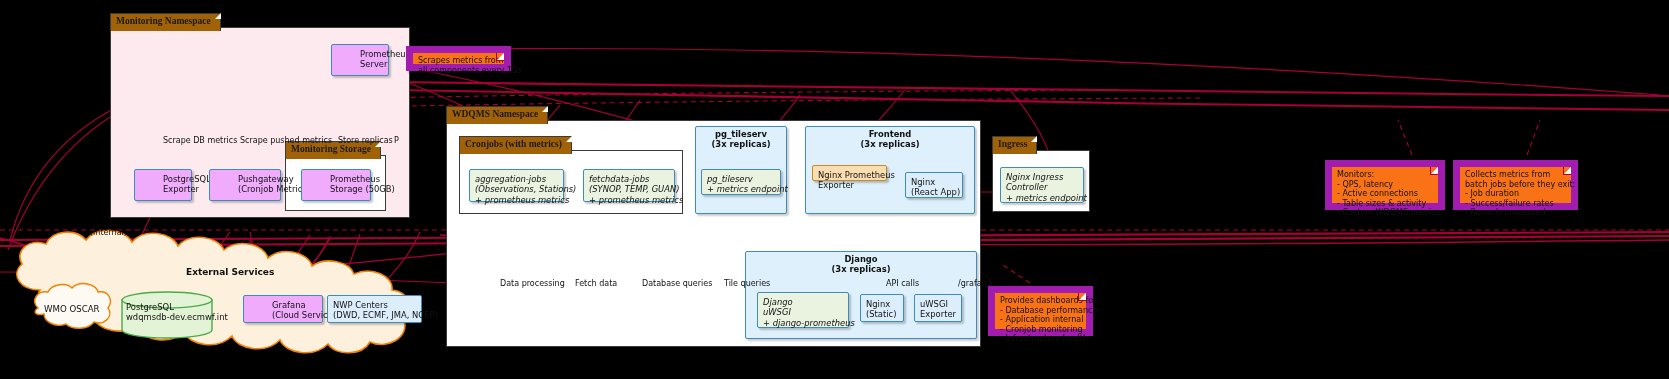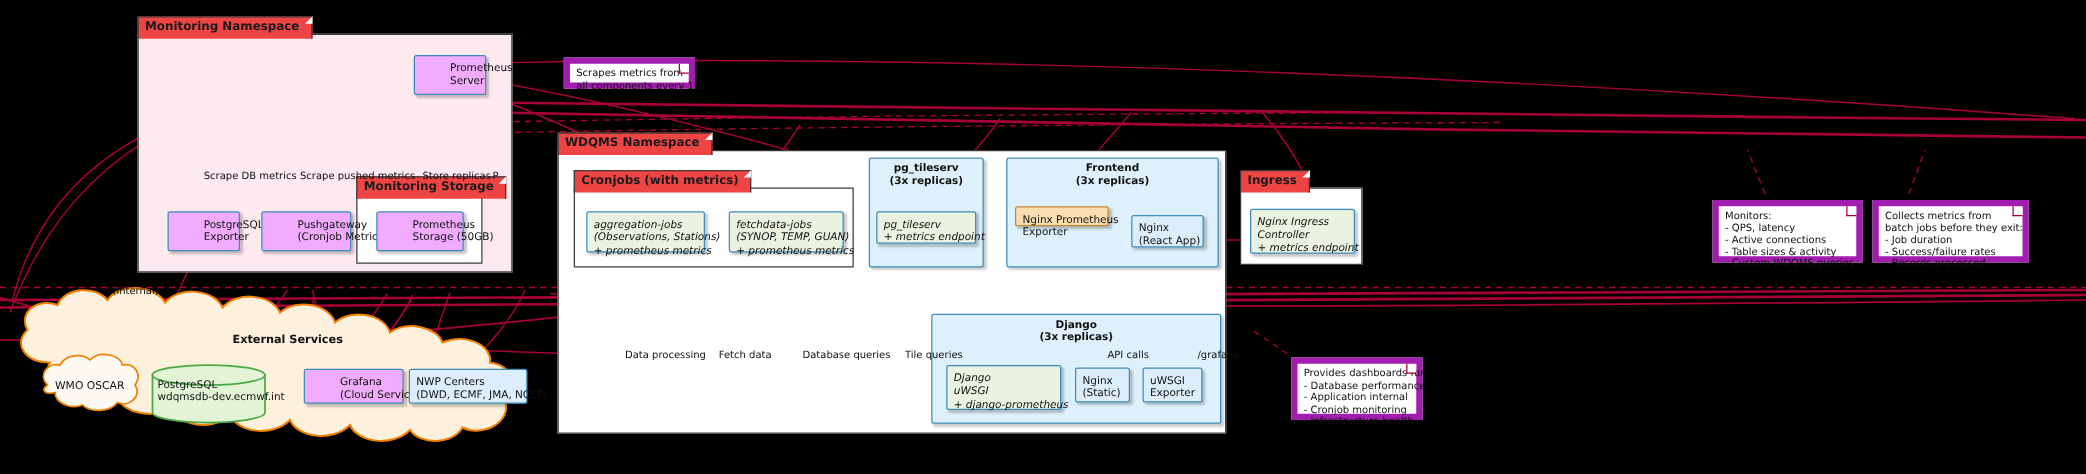--- a/index.html
+++ b/index.html
@@ -4,24 +4,24 @@
 <style>
   html,body{margin:0;padding:0;background:#000;}
   body{width:1669px;height:379px;overflow:hidden;
        font-family:"DejaVu Sans","Liberation Sans",sans-serif;
        position:relative;}
   #stage{position:absolute;left:0;top:0;width:1669px;height:379px;}
 
   
   .pkg{position:absolute;box-sizing:border-box;}
   .pkg-tab{position:absolute;top:0;left:0;height:15px;
-           background:#ef4444;border:1px solid #3a3a3a;border-bottom:none;
+           background:#a16207;border:1px solid #3a3a3a;border-bottom:none;
            font-size:9.5px;font-weight:bold;color:#1a1a1a;
            padding:1px 9px 1px 5px;line-height:13px;white-space:nowrap;
-           z-index:3;}
+           z-index:3;font-family:Liberation Serif, serif;}
   .pkg-tab:after{content:"";position:absolute;right:-1px;top:-1px;
            border-left:6px solid transparent;border-bottom:6px solid #fff;}
   .pkg-body{position:absolute;left:0;top:14px;right:0;bottom:0;
            border:1px solid #3a3a3a;box-sizing:border-box;}
 
   
   .node{position:absolute;box-sizing:border-box;
         border:1.4px solid #3c8dbc;border-radius:2px;
         font-size:8.4px;line-height:10.4px;color:#111;
         padding:4px 5px;white-space:pre;
@@ -31,24 +31,24 @@
   .n-blue{background:#dceefb;border-color:#3c8dbc;}
   .n-orange{background:#fbdeb0;border-color:#c8882e;}
 
   .grp{position:absolute;box-sizing:border-box;background:#def0fb;
        border:1.4px solid #3c8dbc;border-radius:2px;
        box-shadow:2px 2px 2px rgba(0,0,0,.20);}
   .grp-title{position:absolute;left:0;right:0;top:3px;text-align:center;
        font-size:8.4px;line-height:9.6px;font-weight:bold;color:#111;white-space:pre;}
 
   
-  .note{position:absolute;box-sizing:border-box;background:#ffffff;
-        border:5px solid #a21caf;font-size:8px;line-height:9.6px;
+  .note{position:absolute;box-sizing:border-box;background:#f97316;
+        border:7px solid #a21caf;font-size:8px;line-height:9.6px;
         color:#111;padding:3px 5px 3px 5px;white-space:pre;
-        box-shadow:2px 2px 2px rgba(0,0,0,.25);margin-left:45px;}
+        box-shadow:2px 2px 2px rgba(0,0,0,.25);}
   .note:before{content:"";position:absolute;right:0;top:0;
         border-left:7px solid transparent;border-bottom:7px solid #fff;}
   .note:after{content:"";position:absolute;right:0;top:0;width:7px;height:7px;
         border-left:1px solid #b00030;border-bottom:1px solid #b00030;
         transform:skew(0deg);}
 
   
   .elabel{position:absolute;font-size:8px;line-height:9px;color:#111;
         white-space:nowrap;margin-top:48px;}
 

